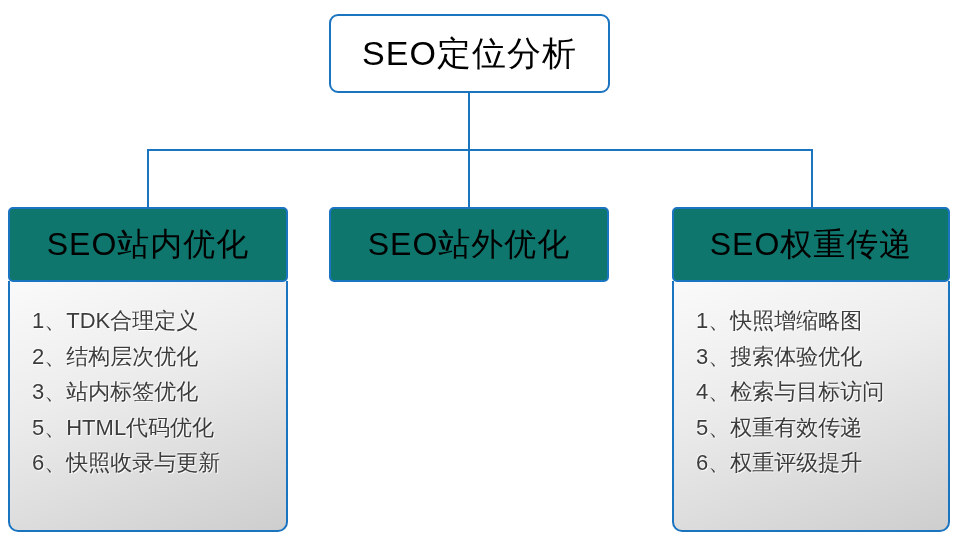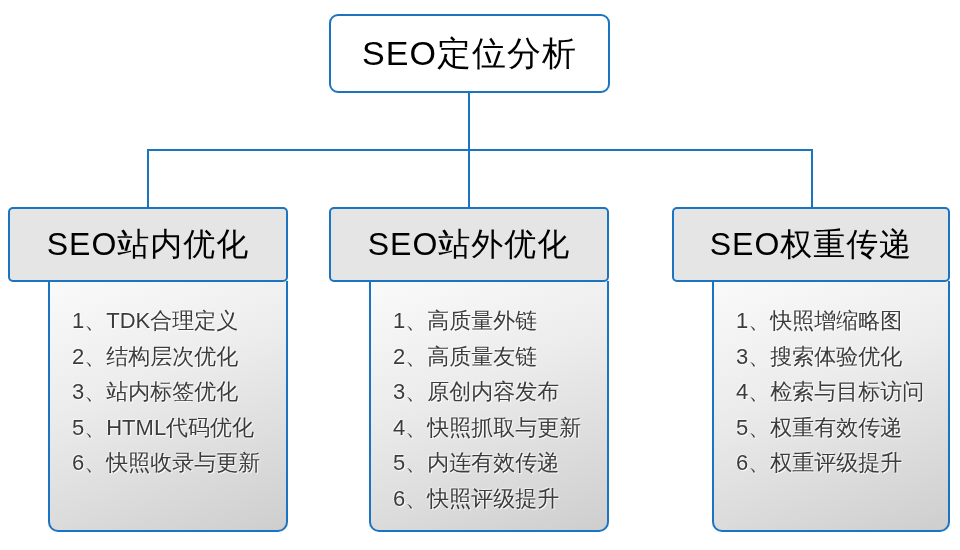--- a/index.html
+++ b/index.html
@@ -33,33 +33,33 @@
   .line-v-mid{left:468px;top:150px;width:2px;height:57px;}
   .line-v-right{left:811px;top:150px;width:2px;height:57px;}
 
   
   .column{position:absolute;top:207px;width:280px;}
   .col-1{left:8px;}
   .col-2{left:329px;border-radius:27px;}
   .col-3{left:672px;width:278px;}
 
   .col-header{
-    height:75px;background:#e5e5e5;border:2px solid var(--accent);border-radius:5px;
+    height:75px;background:#0f766e;border:2px solid var(--accent);border-radius:5px;
     display:flex;align-items:center;justify-content:center;position:relative;z-index:2;
   }
   .col-header span{
     font-size:32px;color:var(--title-text);letter-spacing:1px;white-space:nowrap;
   }
 
   .col-panel{
     height:251px;margin-top:-1px;
     border:2px solid var(--accent);border-top:none;
     border-radius:0 0 10px 10px;
     background:linear-gradient(160deg,#fafafa 0%,#ececec 40%,#cecece 100%);
-    padding:22px 22px 0 22px;position:relative;z-index:1;margin-left:40px;
+    padding:22px 22px 0 22px;position:relative;z-index:1;
   }
   .list-item{
     font-size:22px;line-height:35.5px;color:var(--item-text);white-space:nowrap;
     text-shadow:1px 1px 1px rgba(255,255,255,0.95), -1px -1px 1px rgba(255,255,255,0.6);
   }
 </style>
 </head>
 <body>
 
 <div class="canvas">
@@ -84,28 +84,20 @@
       <div class="list-item">3、站内标签优化</div>
       <div class="list-item">5、HTML代码优化</div>
       <div class="list-item">6、快照收录与更新</div>
     </div>
   </div>
 
   <div class="column col-2">
     <div class="col-header">
       <span>SEO站外优化</span>
     </div>
-    <div class="col-panel">
-      <div class="list-item">1、高质量外链</div>
-      <div class="list-item">2、高质量友链</div>
-      <div class="list-item">3、原创内容发布</div>
-      <div class="list-item">4、快照抓取与更新</div>
-      <div class="list-item">5、内连有效传递</div>
-      <div class="list-item">6、快照评级提升</div>
-    </div>
   </div>
 
   <div class="column col-3">
     <div class="col-header">
       <span>SEO权重传递</span>
     </div>
     <div class="col-panel">
       <div class="list-item">1、快照增缩略图</div>
       <div class="list-item">3、搜索体验优化</div>
       <div class="list-item">4、检索与目标访问</div>

